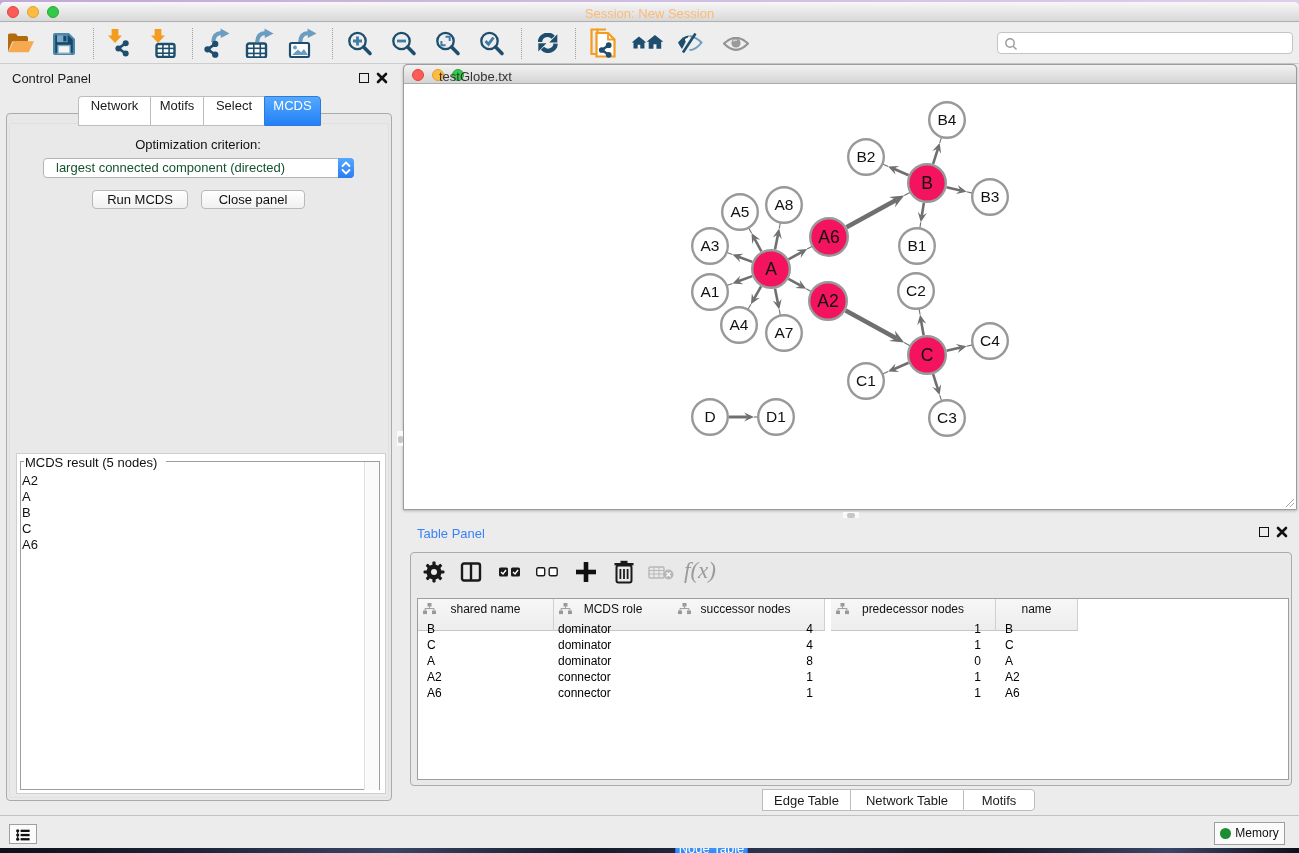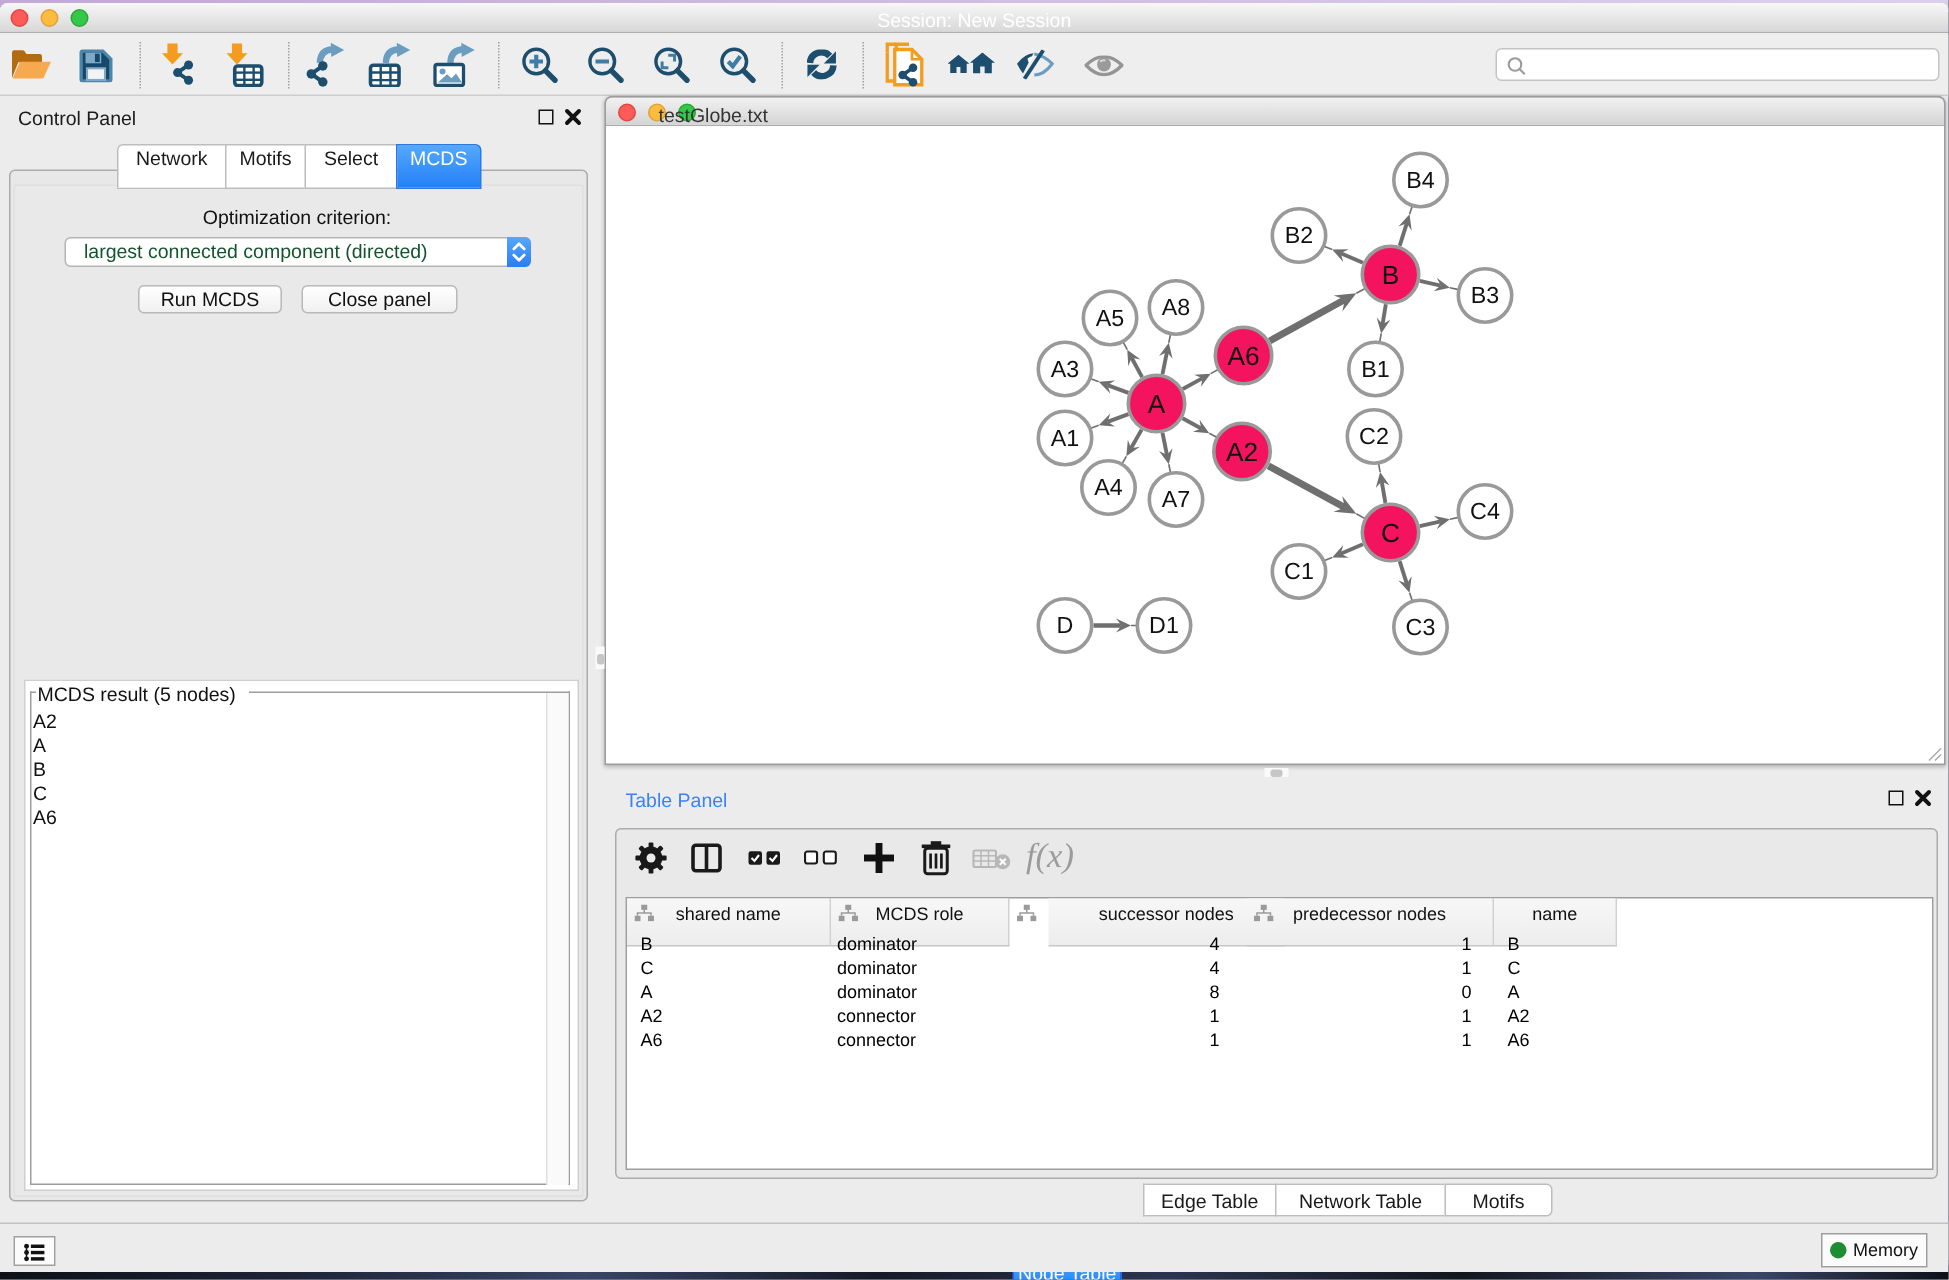--- a/index.html
+++ b/index.html
@@ -2,21 +2,21 @@
 <html><head><meta charset="utf-8"><style>
 *{margin:0;padding:0;box-sizing:border-box;}
 html,body{width:1299px;height:853px;overflow:hidden;font-family:"Liberation Sans",sans-serif;}
 body{position:relative;background:#10141f;}
 .abs{position:absolute;}
 #wallpaper-top{left:0;top:0;width:1299px;height:8px;background:linear-gradient(90deg,#c2a8d8,#cdb9e0 40%,#dccfeb);}
 #wallpaper-bot{left:0;top:840px;width:1299px;height:13px;background:linear-gradient(90deg,#0d1018,#1d2438 15%,#394565 30%,#151a28 45%,#2c3550 60%,#12161f 75%,#3a4668 90%,#0d1018);}
 #appwin{left:0;top:2px;width:1299px;height:846px;background:#ececec;border-radius:5px;}
 #titlebar{left:0;top:2px;width:1299px;height:20px;background:linear-gradient(#f7f7f7,#d8d8d8);border-radius:5px 5px 0 0;border-bottom:1px solid #b0b0b0;}
 .tl{border-radius:50%;width:12px;height:12px;top:6px;}
-#title{top:6px;left:0;width:1299px;text-align:center;font-size:13px;color:#ffffff;}
+#title{top:6px;left:0;width:1299px;text-align:center;font-size:13px;color:#fdba74;}
 #toolbar{left:0;top:23px;width:1299px;height:41px;background:#eeeeee;border-bottom:1px solid #cdcdcd;}
 .vsep{top:28px;height:31px;width:0;border-left:1px dotted #9f9f9f;}
 #searchbox{left:997px;top:32px;width:296px;height:22px;background:#fff;border:1px solid #c4c4c4;border-radius:4px;}
 
 #cp-title{left:12px;top:71px;font-size:13px;color:#1a1a1a;}
 #cp-float{left:359px;top:73px;width:10px;height:10px;border:1.5px solid #111;}
 #cp-panel{left:6px;top:113px;width:386px;height:688px;background:#e8e8e8;border:1px solid #ababab;border-radius:4px;}
 #cp-inner{left:9px;top:123px;width:380px;height:675px;background:#e9e9e9;border:1px solid #e0e0e0;border-radius:2px;}
 .tab{top:96px;height:30px;background:#fff;border:1px solid #bdbdbd;border-right:none;font-size:13px;color:#1a1a1a;text-align:center;line-height:17px;}
 #opt-label{left:0;top:137px;width:396px;text-align:center;font-size:13px;color:#111;}
@@ -427,21 +427,21 @@
   </svg>
 <div class="abs th" style="left:554px;width:119px;">MCDS role</div>
 <svg class="abs" style="left:559px;top:603px" width="13" height="12" viewBox="0 0 13 12">
     <g fill="#9a9a9a">
       <rect x="4.5" y="0" width="4" height="3.6"></rect>
       <rect x="0" y="7.5" width="4" height="3.6"></rect>
       <rect x="9" y="7.5" width="4" height="3.6"></rect>
     </g>
     <path d="M6.5 3.6 L6.5 5.6 M2 7.5 L2 5.6 L11 5.6 L11 7.5" stroke="#9a9a9a" stroke-width="1" fill="none"></path>
   </svg>
-<div class="abs th" style="left:699px;width:158px;">successor nodes</div>
+<div class="abs th" style="left:667px;width:158px;">successor nodes</div>
 <svg class="abs" style="left:678px;top:603px" width="13" height="12" viewBox="0 0 13 12">
     <g fill="#9a9a9a">
       <rect x="4.5" y="0" width="4" height="3.6"></rect>
       <rect x="0" y="7.5" width="4" height="3.6"></rect>
       <rect x="9" y="7.5" width="4" height="3.6"></rect>
     </g>
     <path d="M6.5 3.6 L6.5 5.6 M2 7.5 L2 5.6 L11 5.6 L11 7.5" stroke="#9a9a9a" stroke-width="1" fill="none"></path>
   </svg>
 <div class="abs th" style="left:831px;width:165px;">predecessor nodes</div>
 <svg class="abs" style="left:836px;top:603px" width="13" height="12" viewBox="0 0 13 12">

